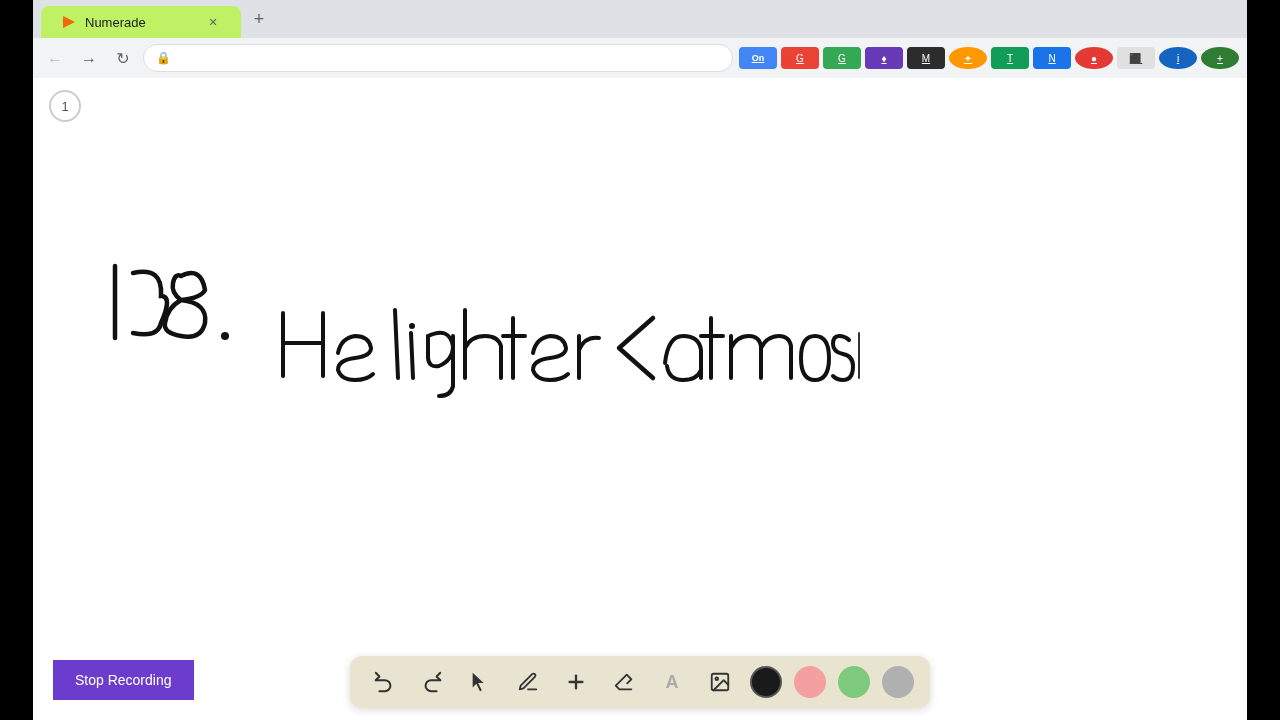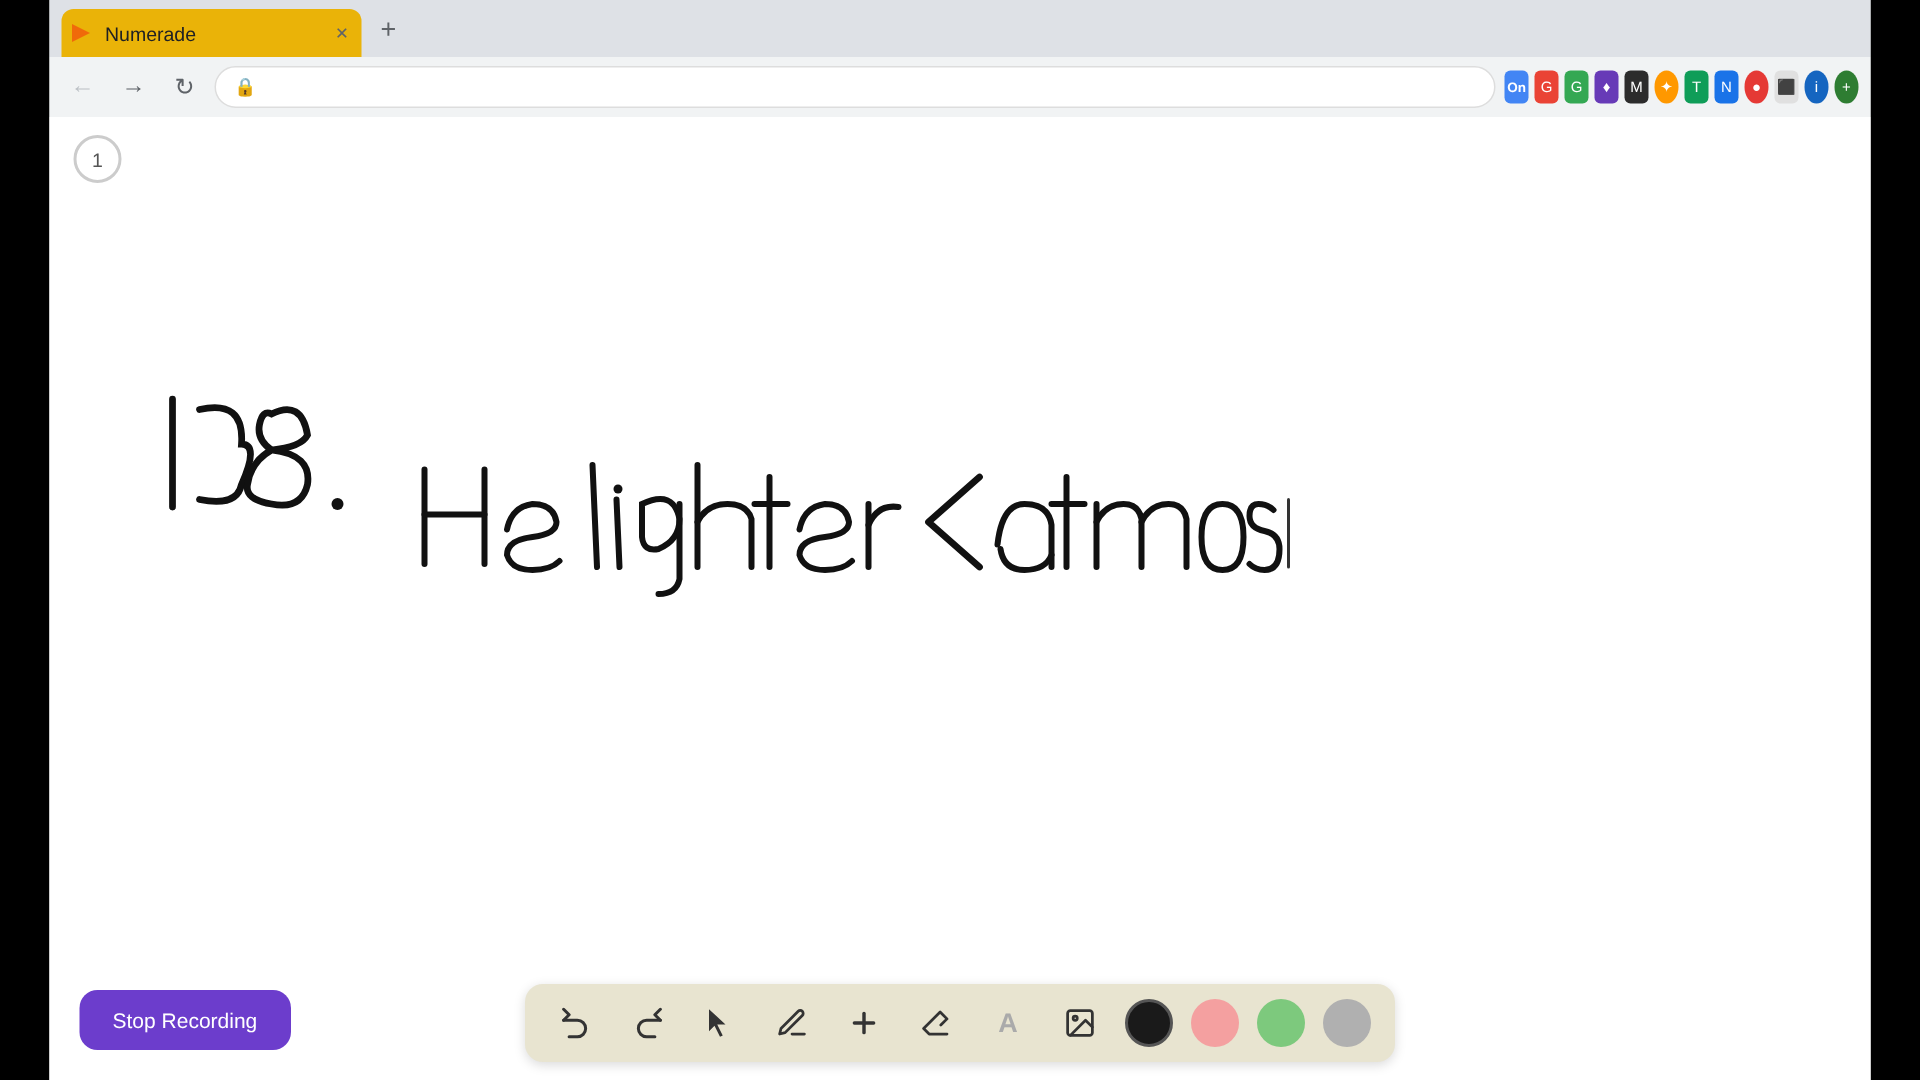--- a/index.html
+++ b/index.html
@@ -27,25 +27,25 @@
       height: 38px;
       background: #dee1e6;
       display: flex;
       align-items: flex-end;
       padding: 0 8px;
       gap: 0;
     }
 
     .tab-active {
       height: 32px;
-      background: #eab308;
+      background: #bef264;
       border-radius: 8px 8px 0 0;
       display: flex;
       align-items: center;
-      padding: 0 5px;
+      padding: 0 20px;
       gap: 8px;
       min-width: 200px;
     }
 
     .tab-favicon {
       width: 16px;
       height: 16px;
       display: flex;
       align-items: center;
       justify-content: center;
@@ -135,30 +135,31 @@
       flex: 1;
     }
 
     .nav-extensions {
       display: flex;
       align-items: center;
       gap: 4px;
     }
 
     .ext-icon {
-      width: 16px;
+      width: 38px;
       height: 22px;
       border-radius: 4px;
       background: #e0e0e0;
       display: flex;
       align-items: center;
       justify-content: center;
       font-size: 10px;
       color: #444;
       cursor: pointer;
+      text-decoration: underline;
     }
 
     
     .content-area {
       flex: 1;
       background: #fff;
       position: relative;
       overflow: hidden;
     }
 
@@ -241,21 +242,21 @@
     }
 
     
     .stop-recording-btn {
       position: absolute;
       bottom: 20px;
       left: 20px;
       background: #6c3dcc;
       color: #fff;
       border: none;
-      border-radius: 12px;
+      border-radius: 0;
       padding: 12px 22px;
       font-size: 14px;
       font-weight: 500;
       cursor: pointer;
       white-space: nowrap;
     }
   </style>
 </head>
 <body>
 

